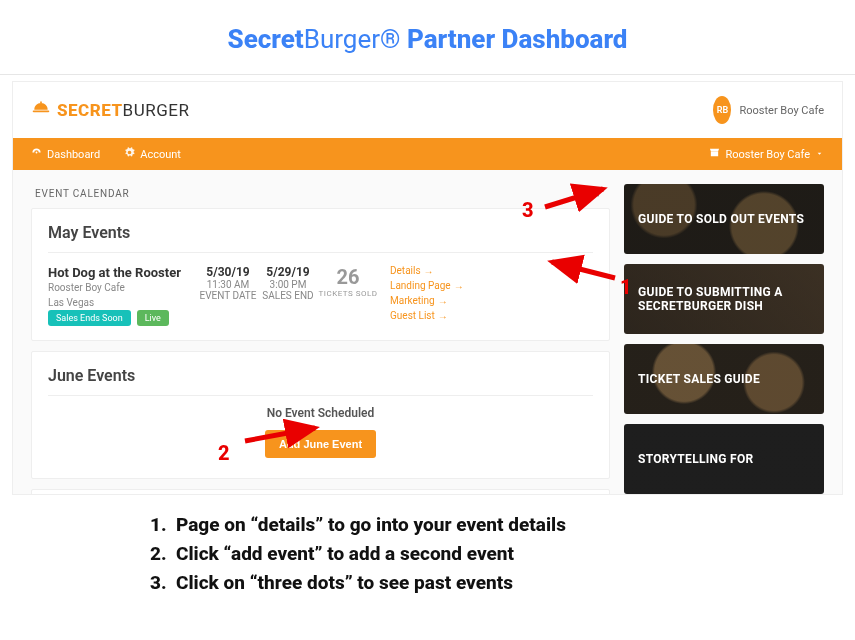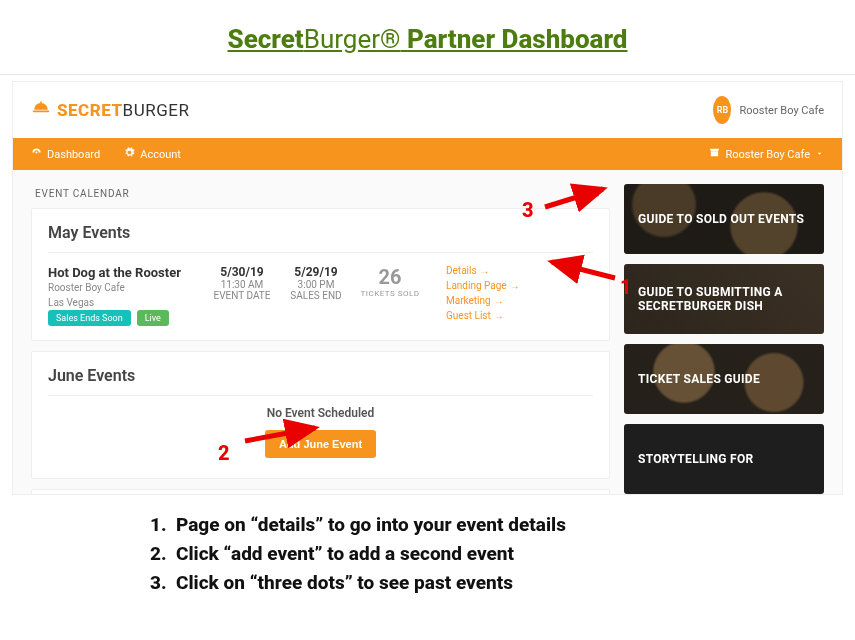--- a/index.html
+++ b/index.html
@@ -1,18 +1,18 @@
 <!DOCTYPE html>
 <html><head>
 <meta charset="utf-8">
 <style>
 * { margin: 0; padding: 0; box-sizing: border-box; }
 body { font-family: -apple-system, BlinkMacSystemFont, "Segoe UI", Roboto, Helvetica, Arial, sans-serif; background: #fff; width: 855px; height: 640px; overflow: hidden; position: relative; }
 
-.slide-title { text-align: center; padding: 24px 0 20px; font-size: 26px; font-weight: 400; color: #4d7c0f; text-decoration: underline; }
+.slide-title { text-align: center; padding: 24px 0 20px; font-size: 26px; font-weight: 400; color: #3b82f6; }
 .slide-title .b1 { font-weight: 800; }
 .slide-title .b2 { font-weight: 800; }
 .slide-title .reg { font-weight: 400; }
 
 .divider { border: none; border-top: 1px solid #e6e6e6; margin: 0; }
 
 .app-wrap { padding: 0 12px; }
 
 .app { border: 1px solid #eee; background: #fff; margin-top: 6px; }
 
@@ -32,21 +32,21 @@
 .content { display: flex; gap: 14px; padding: 14px 18px 0; height: 324px; overflow: hidden; background:#fafafa; }
 .main { flex: 1; }
 .side { width: 200px; display: flex; flex-direction: column; gap: 10px; }
 
 .calendar-header { display: flex; justify-content: space-between; align-items: center; font-size: 10px; color: #666; letter-spacing: 0.8px; padding: 2px 4px 8px; }
 .dots { cursor: pointer; color: #888; width:16px; text-align:center; }
 .dots svg { width: 12px; height: 12px; }
 
 .section { background: #fff; border: 1px solid #eee; border-radius: 2px; margin-bottom: 10px; padding: 14px 16px; }
 .section-title { font-size: 16px; font-weight: 600; color: #444; margin-bottom: 10px; }
-.event-row { display: flex; align-items: flex-start; border-top: 1px solid #eee; padding-top: 12px; gap: 14px; }
+.event-row { display: flex; align-items: flex-start; border-top: 1px solid #eee; padding-top: 12px; }
 .event-info { flex: 0 0 150px; }
 .event-name { font-size: 13px; font-weight: 700; color: #333; }
 .event-sub { font-size: 10px; color: #888; line-height: 1.5; }
 .event-col { text-align: center; font-size: 10px; color: #888; flex: 0 0 60px; }
 .event-col .big { font-size: 12px; font-weight: 700; color: #333; }
 .tickets { text-align: center; flex: 0 0 60px; }
 .tickets .count { font-size: 20px; font-weight: 700; color: #999; }
 .tickets .label { font-size: 8px; color: #999; letter-spacing: 0.5px; }
 .event-links { flex: 1; font-size: 10px; padding-left:12px; }
 .event-links a { display: block; color: #f7941d; text-decoration: none; margin-bottom: 4px; cursor: pointer; }

